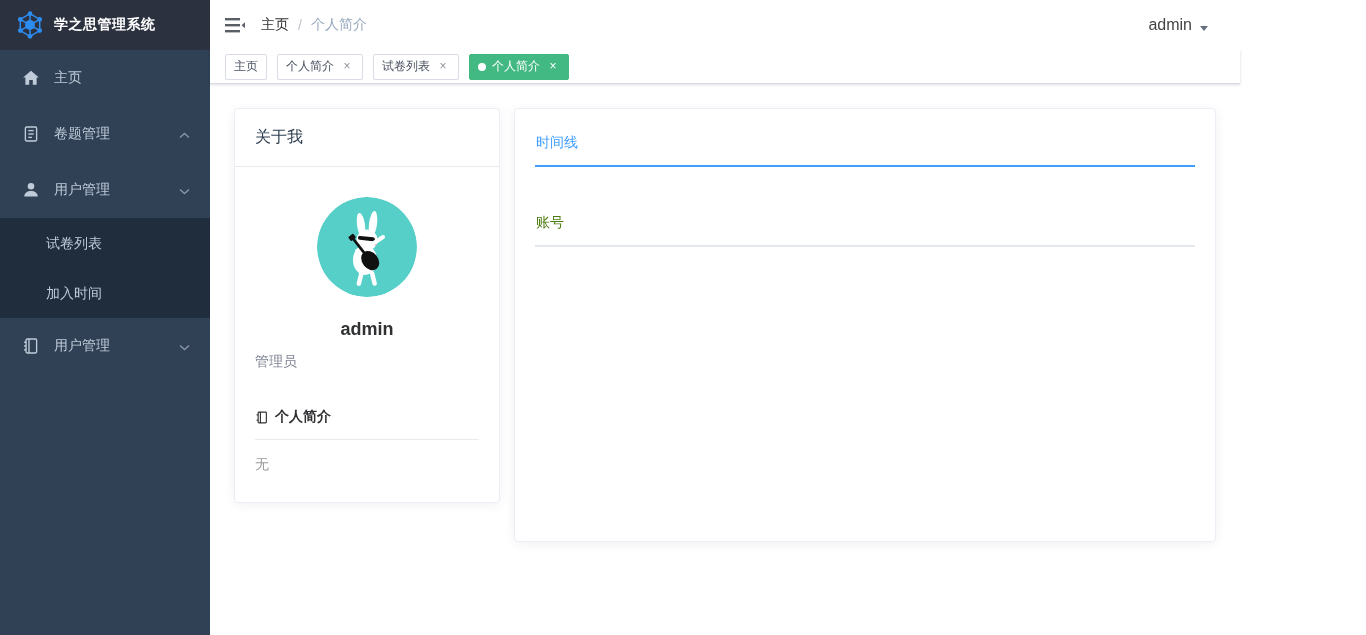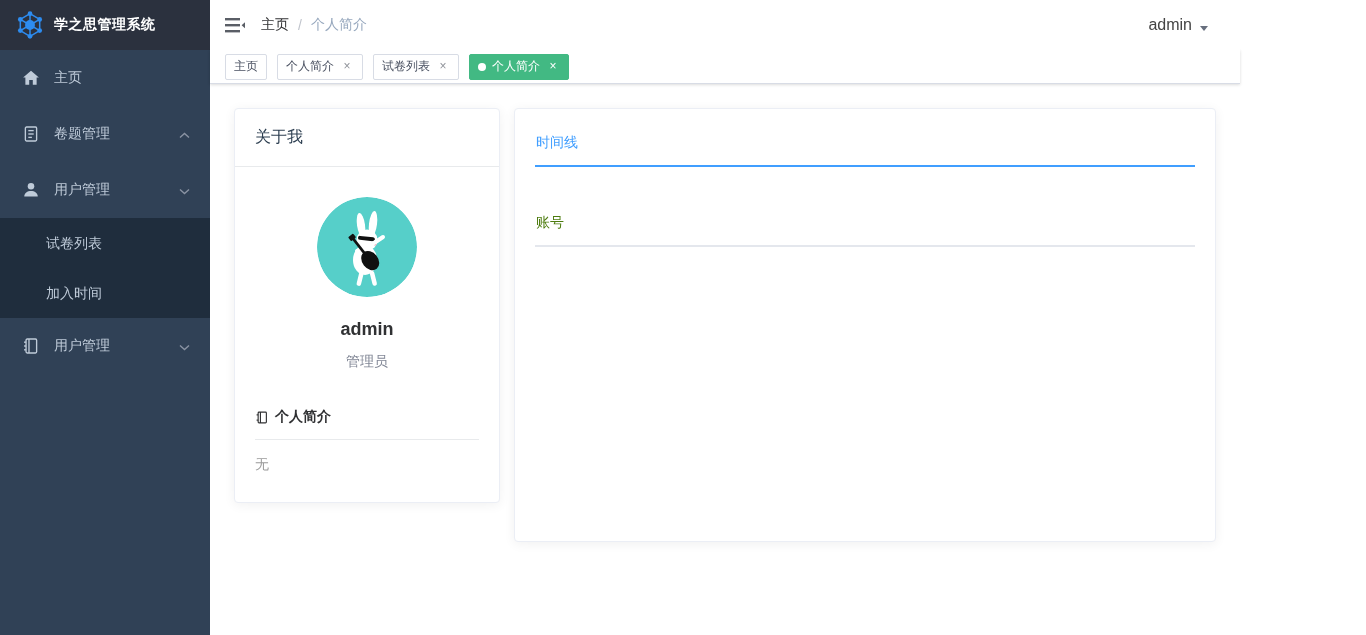--- a/index.html
+++ b/index.html
@@ -42,21 +42,21 @@
   .content { flex:1; display:flex; align-items:flex-start; gap:14px; padding:24px; overflow:hidden; }
   .card { background:#fff; border:1px solid #ebeef5; border-radius:4px; box-shadow:0 2px 12px 0 rgba(0,0,0,.06); }
 
   
   .about-card { width:266px; flex-shrink:0; }
   .about-header { padding:18px 20px; font-size:16px; color:#2c3e50; border-bottom:1px solid #e8eaec; }
   .about-body { padding:30px 20px 28px; }
   .avatar-wrap { display:flex; justify-content:center; }
   .avatar { width:100px; height:100px; border-radius:50%; overflow:hidden; }
   .p-name { text-align:center; font-size:18px; font-weight:bold; color:#303133; margin-top:22px; }
-  .p-role { text-align:center; font-size:14px; color:#808695; margin-top:13px; }
+  .p-role { text-align:left; font-size:14px; color:#808695; margin-top:13px; }
   .p-sec-title { margin-top:37px; display:flex; align-items:center; gap:6px; font-size:14px; font-weight:bold; color:#303133; }
   .p-divider { border:none; border-top:1px solid #e8eaec; margin:13px 0 0; }
   .p-bio { margin-top:16px; font-size:14px; color:#9b9b9b; }
 
   
   .activity-card { flex:1; min-height:434px; padding:16px 20px 40px; }
   .tabs { display:flex; gap:40px; border-bottom:2px solid #e4e7ed;flex-direction:column; }
   .tab { font-size:14px; color:#4d7c0f; padding:9px 1px 13px; cursor:pointer; position:relative; }
   .tab.active { color:#409eff; }
   .tab.active::after { content:""; position:absolute; left:0; right:0; bottom:-2px; height:2px; background:#409eff; }

